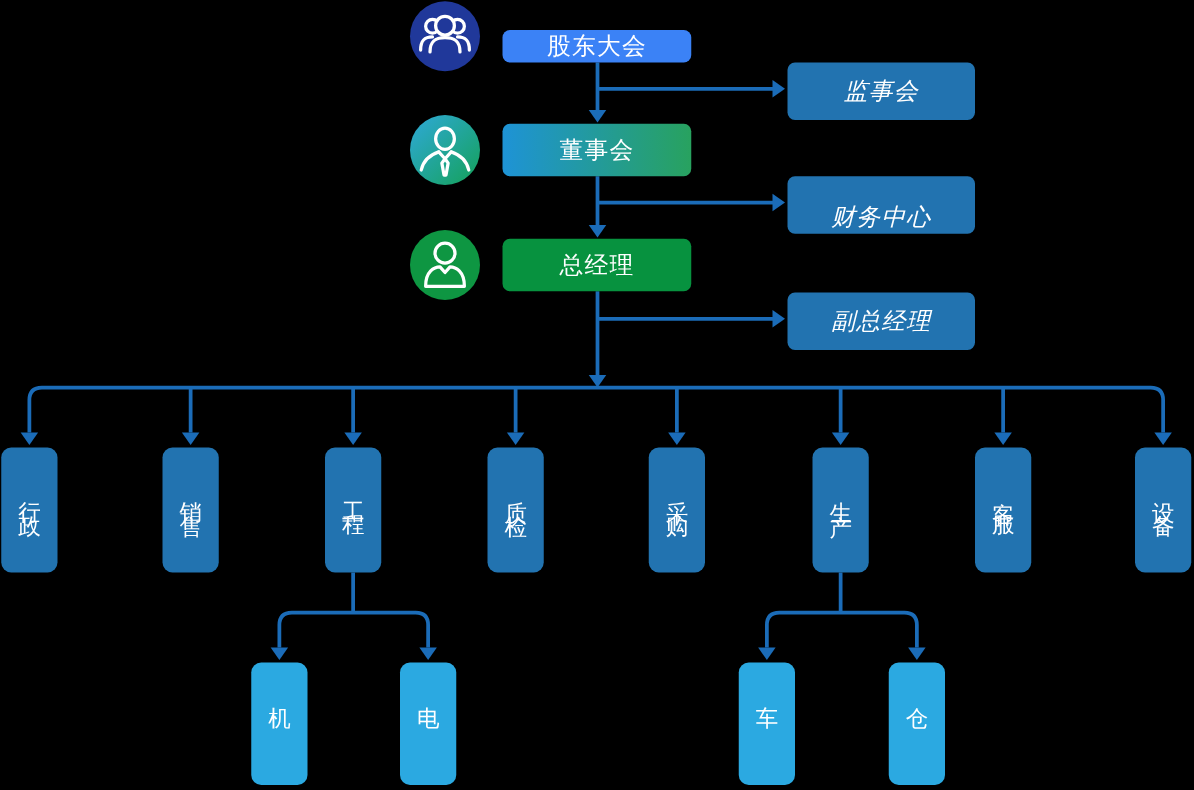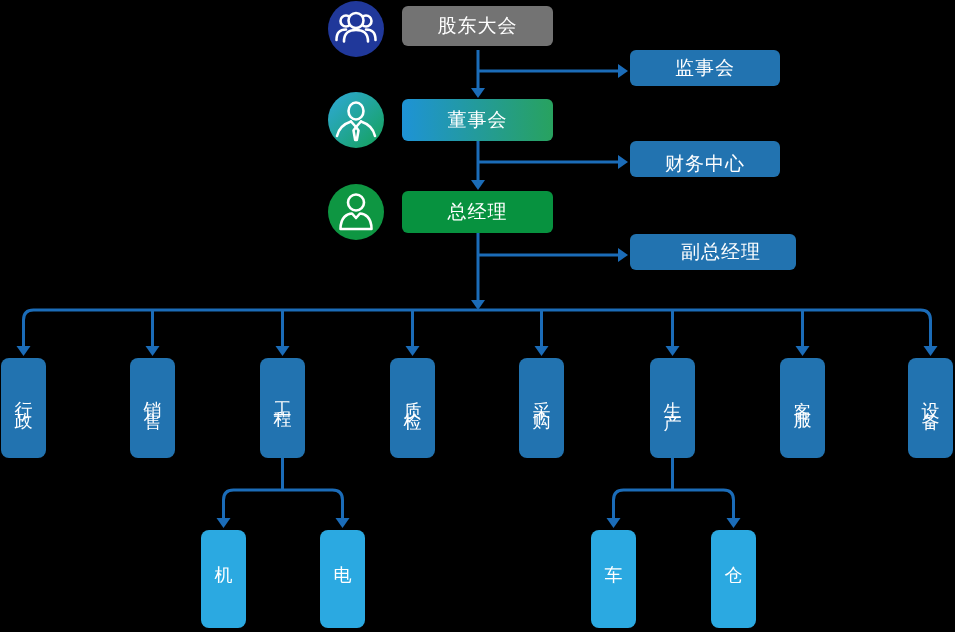--- a/index.html
+++ b/index.html
@@ -5,27 +5,27 @@
   html,body { margin:0; padding:0; background:#000; }
   .stage {
     position:relative; width:955px; height:632px; background:#000000;
     font-family:"Liberation Sans", sans-serif; overflow:hidden;
   }
   .wires { position:absolute; left:0; top:0; }
   .node {
     position:absolute; display:flex; align-items:center; justify-content:center;
     color:#ffffff; border-radius:6px; font-size:19px; letter-spacing:1px;
   }
-  .n-shareholders { left:402px; top:6px;  width:151px; height:40px; background:#737373; }
+  .n-shareholders { left:402px; top:24px;  width:151px; height:26px; background:#3b82f6; }
   .n-board        { left:402px; top:99px; width:151px; height:42px; background:linear-gradient(90deg,#1e93d6,#28a25f); }
   .n-gm           { left:402px; top:191px;width:151px; height:42px; background:#07923f; }
-  .n-side         { left:630px; width:150px; height:36px; background:#2273b0; }
+  .n-side         { left:630px; width:150px; height:46px; background:#2273b0;font-style:italic; }
   .n-supervisors  { top:50px; }
   .n-finance      { top:141px;align-items:flex-end; }
-  .n-deputy       { top:234px;padding-left:16px; }
+  .n-deputy       { top:234px; }
   .dept {
     position:absolute; top:358px; width:45px; height:100px; background:#2273b0;
     border-radius:8px; display:flex; align-items:center; justify-content:center; color:#fff;
   }
   .dept .vtext {
     writing-mode:vertical-lr; text-orientation:upright;
     font-size:18px; letter-spacing:11px; margin-bottom:20px;
   }
   .sub {
     position:absolute; top:530px; width:45px; height:98px; background:#2ba9e1;

